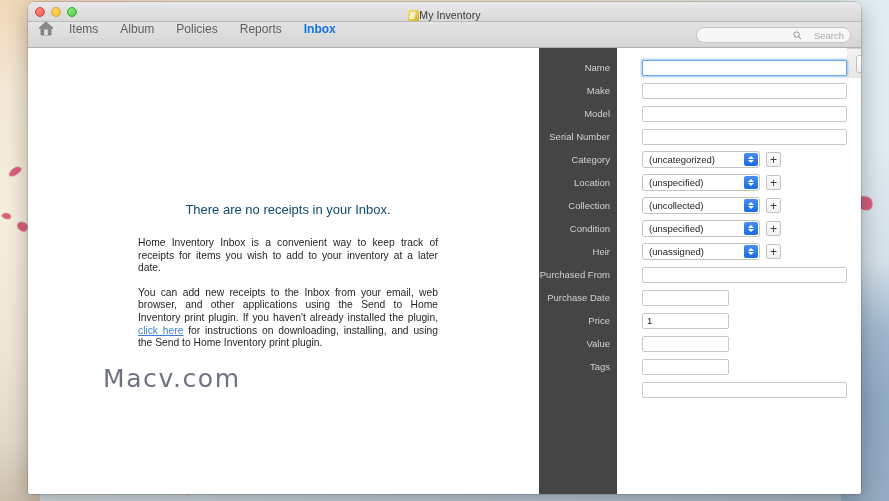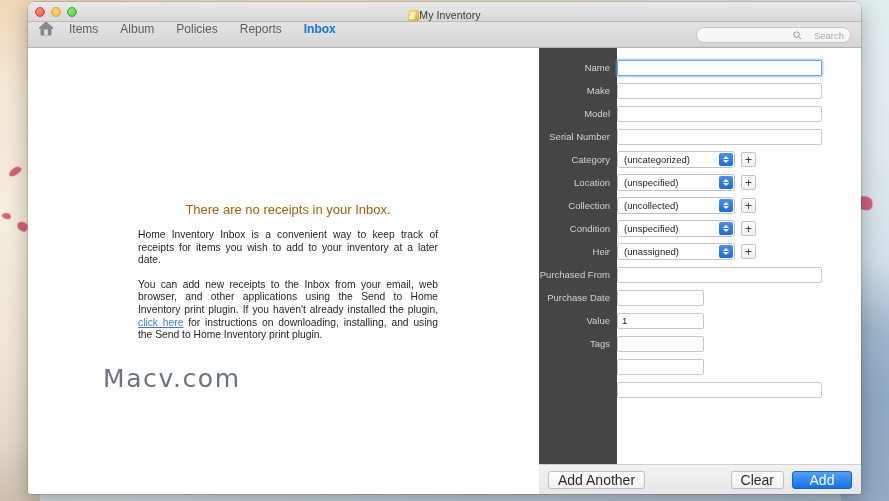--- a/index.html
+++ b/index.html
@@ -143,42 +143,42 @@
     flex: 0 0 511px;
     background: #ffffff;
     position: relative;
   }
   #empty-state {
     position: absolute;
     left: 110px; top: 154px;
     width: 300px;
   }
   #empty-title {
-    font-size: 13px; color: #a16207;
-    text-align: center; margin-bottom: 12px;
+    font-size: 13px; color: #0c4a6e;
+    text-align: center; margin-bottom: 20px;
   }
   .empty-para {
     font-size: 10.3px; color: #1f1f1f;
     line-height: 12.6px;
     text-align: justify;
     margin-bottom: 12px;
   }
   .empty-para:last-child { margin-bottom: 2px; }
   #plugin-link { color: #3b7fd4; text-decoration: underline; cursor: pointer; }
   #watermark {
     position: absolute; left: 75px; top: 316px;
     font-size: 25px; color: #6d7480; letter-spacing: 1.6px;
     font-family: "DejaVu Sans", sans-serif;
   }
 
   
   #detail-pane {
     flex: 1 1 auto;
     display: flex;
-    flex-direction: column;
+    flex-direction: row;
     background: #ffffff;
     min-width: 0;
   }
   #form-scroll {
     flex: 1 1 auto;
     display: flex;
     min-height: 0;
     position: relative;
   }
   #label-column {
@@ -200,21 +200,21 @@
   }
   .label-row {
     justify-content: flex-end;
     padding-right: 7px;
   }
   .label-row span {
     font-size: 9.5px;
     color: #d2d2d2;
     white-space: nowrap;
   }
-  .field-row { padding-left: 0; gap: 6px; }
+  .field-row { padding-left: 25px; gap: 6px; }
 
   .text-input {
     height: 16px;
     background: #ffffff;
     border: 1px solid #c8c8c8;
     border-radius: 2px;
     font-size: 9.5px;
     color: #1b1b1b;
     padding: 0 4px;
     line-height: 14px;
@@ -395,20 +395,23 @@
             <div class="label-row">
                 <span>Heir</span>
               </div>
             <div class="label-row">
                 <span>Purchased From</span>
               </div>
             <div class="label-row">
                 <span>Purchase Date</span>
               </div>
             <div class="label-row">
+                <span>Price</span>
+              </div>
+            <div class="label-row">
                 <span>Value</span>
               </div>
             <div class="label-row">
                 <span>Tags</span>
               </div>
           </div>
 
           <div id="field-column">
             <div class="field-row">
               <input class="text-input wide focused" value="" style="">

